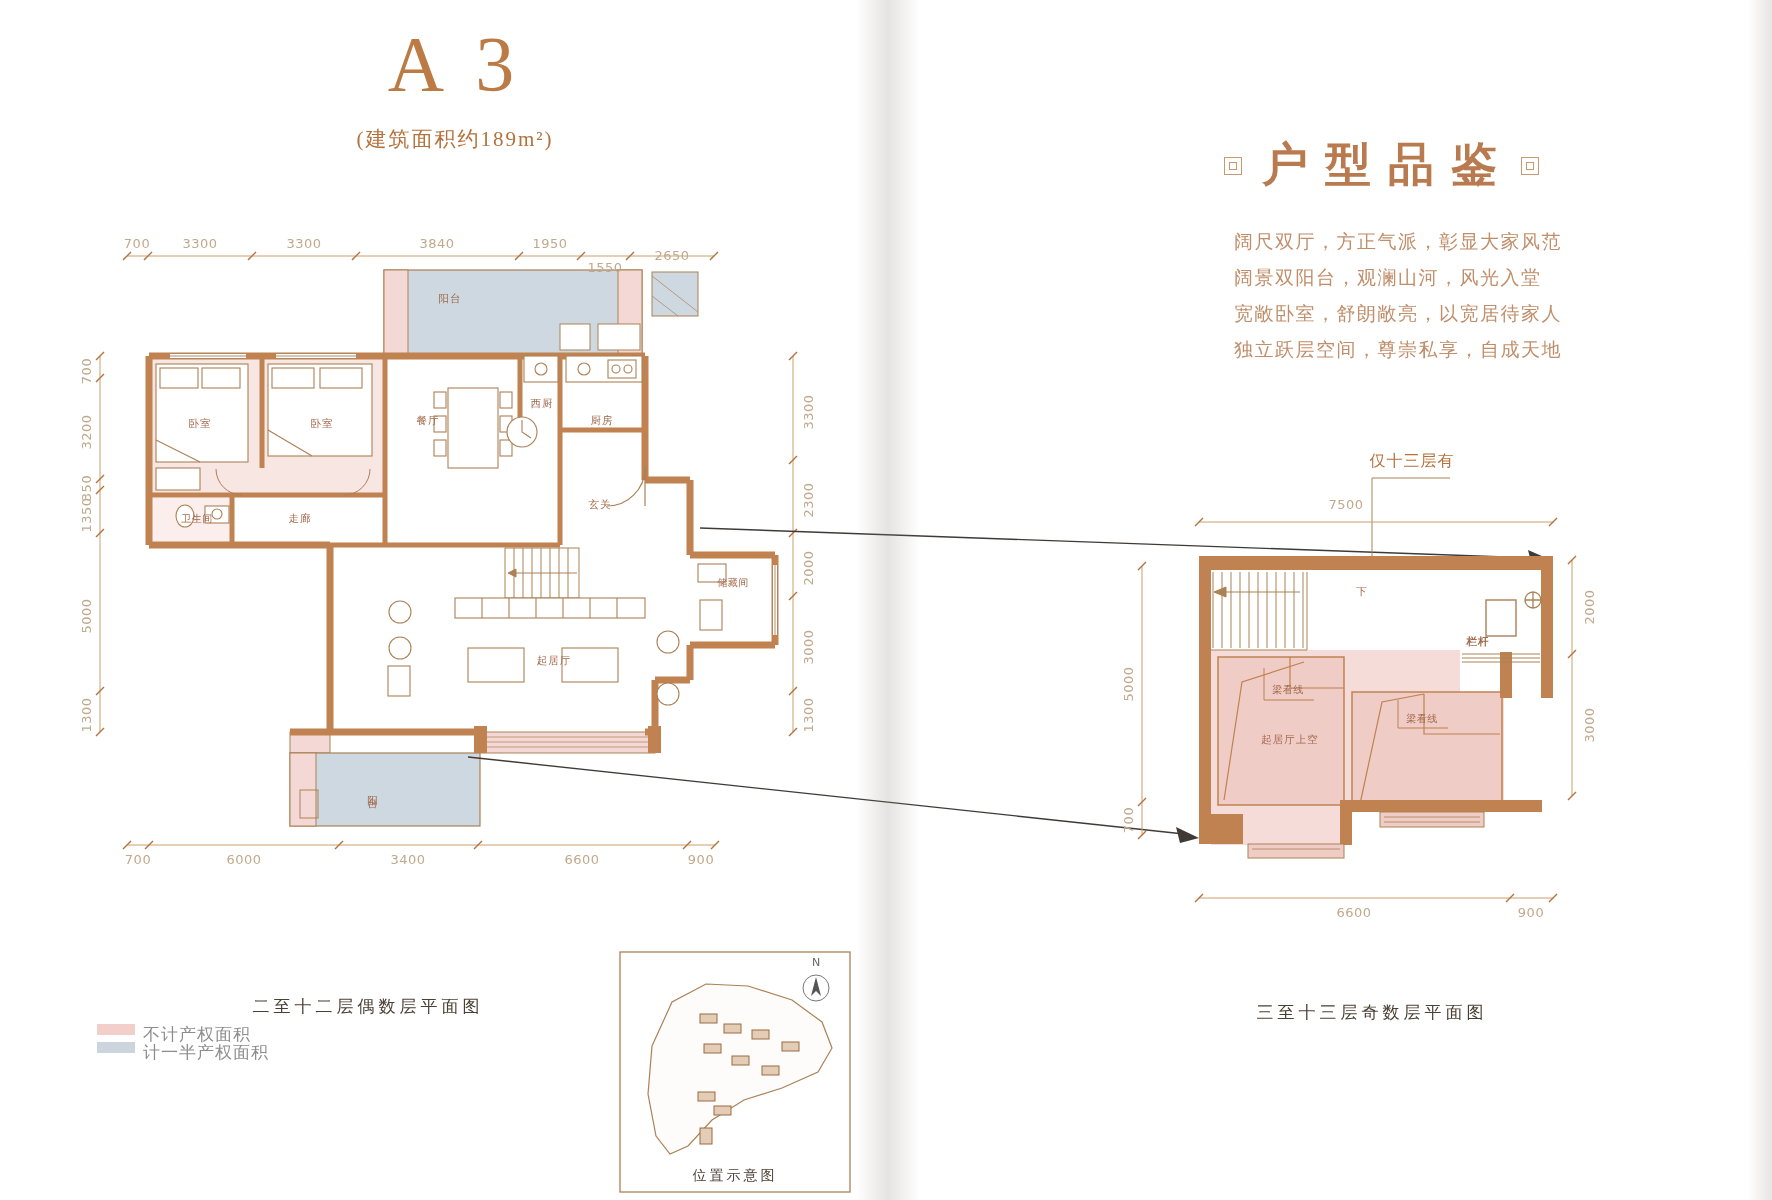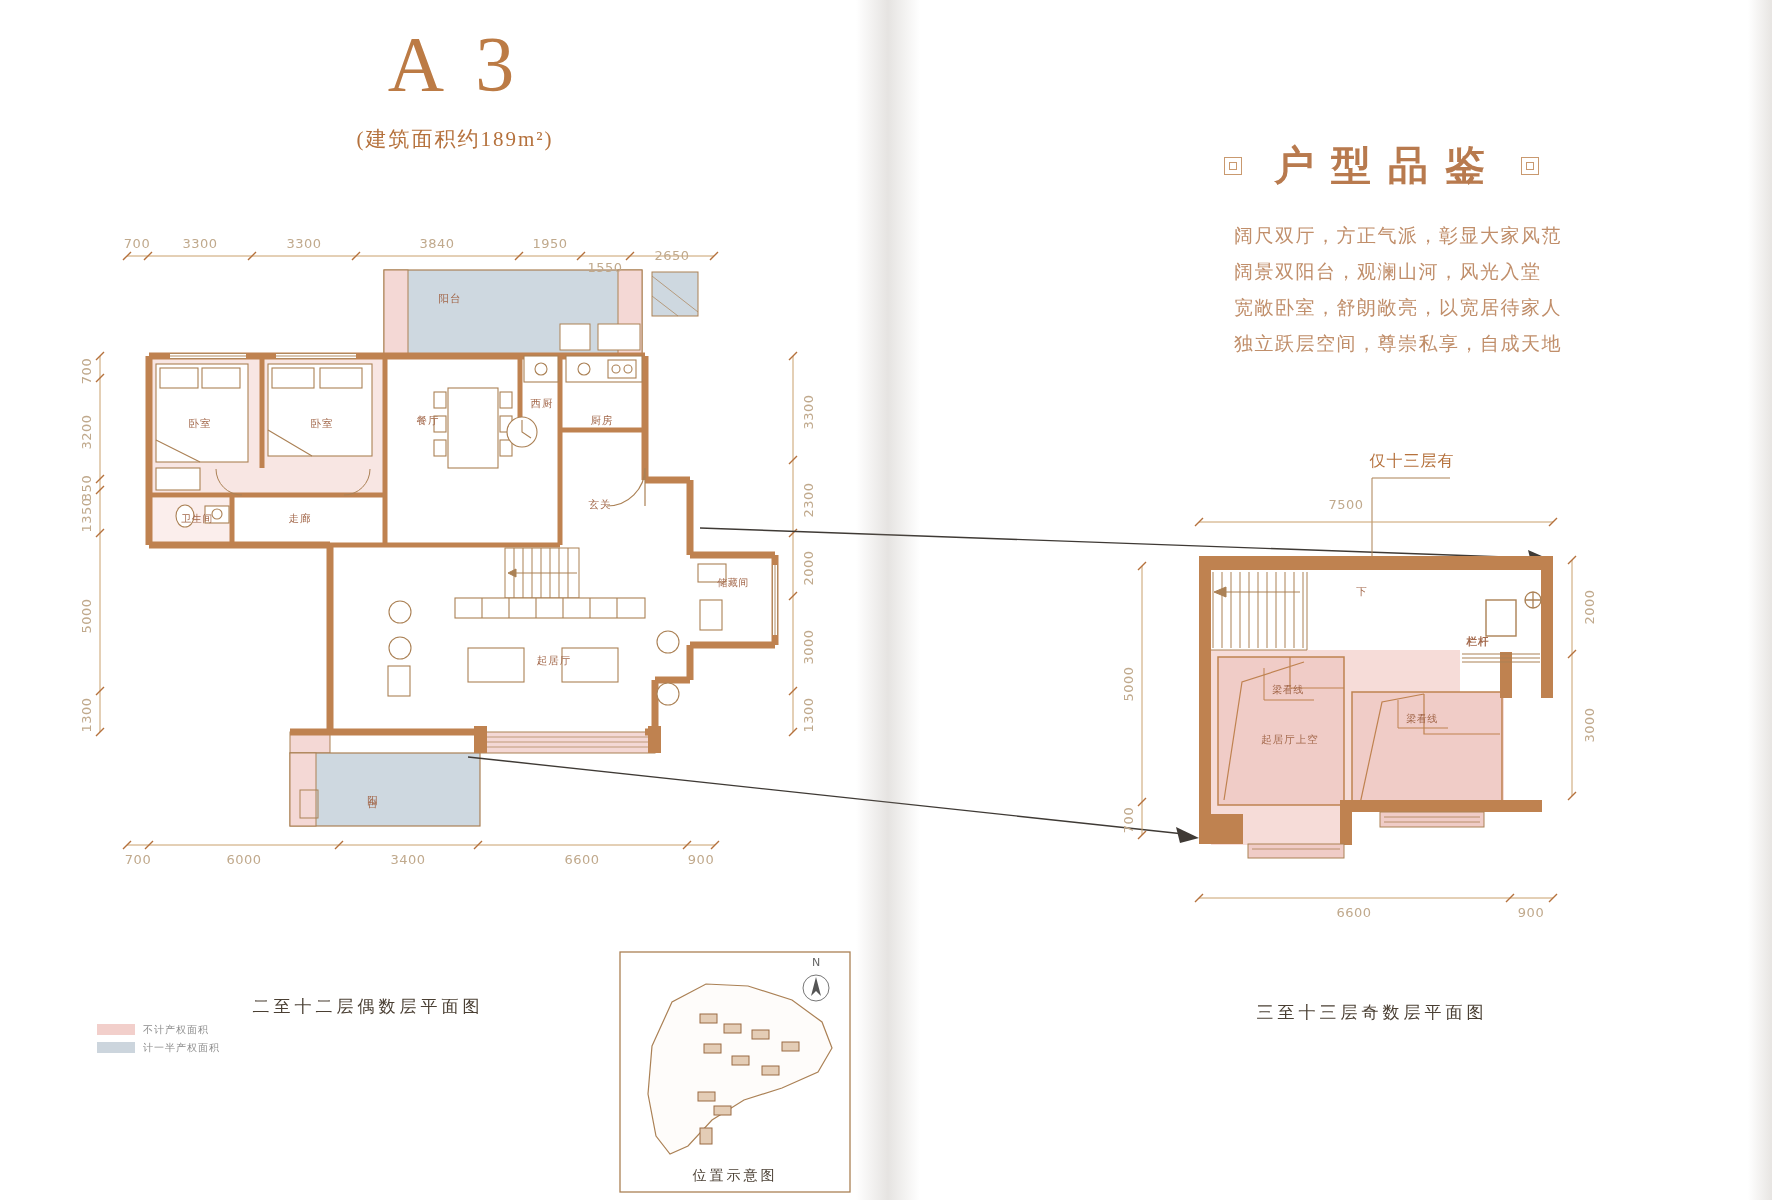--- a/index.html
+++ b/index.html
@@ -10,26 +10,26 @@
   .tl{position:absolute;white-space:nowrap;}
   .dim{font-family:"DejaVu Sans",sans-serif;font-size:13px;color:#c0a98c;letter-spacing:.5px;}
   .dimv{transform:translate(-50%,-50%) rotate(-90deg);}
   .room{font-size:10.5px;color:#a3684b;letter-spacing:1px;}
   .room-v{position:absolute;transform:translate(-50%,-50%);writing-mode:vertical-rl;
           font-size:10.5px;color:#a3684b;letter-spacing:2px;}
   .small{font-size:10px;color:#a3684b;letter-spacing:.5px;}
   .note{font-size:16px;color:#b5713c;letter-spacing:1px;}
   .title{font-size:78px;color:#bc7b45;letter-spacing:8px;}
   .subtitle{font-size:21px;color:#b5713c;letter-spacing:2px;}
-  .heading{font-size:40px;color:#b87a4e;letter-spacing:17px;font-weight:bold;}
+  .heading{font-size:46px;color:#b87a4e;letter-spacing:17px;font-weight:bold;}
   .para{position:absolute;font-size:19px;color:#c08e6a;line-height:36px;letter-spacing:1.5px;}
   .caption{font-size:17px;color:#4a3f33;letter-spacing:4px;}
   .maplabel{font-size:14px;color:#4a3f33;letter-spacing:3px;}
   .north{font-family:"DejaVu Sans",sans-serif;font-size:11px;color:#666;}
-  .legend-label{font-size:10px;color:#8d8d8d;letter-spacing:1px;}
+  .legend-label{font-size:17px;color:#8d8d8d;letter-spacing:1px;}
   .legend-swatch{position:absolute;width:38px;height:11px;}
   .sw-pink{background:#f2cfcb;}
   .sw-blue{background:#ccd5dd;}
   .spiral{position:absolute;width:16px;height:16px;border:1.5px solid #c9996f;
           transform:translate(-50%,-50%);display:flex;align-items:center;justify-content:center;}
   .spiral i{display:block;width:6px;height:6px;border:1.5px solid #c9996f;}
   .fold{position:absolute;left:856px;top:0;width:64px;height:1200px;pointer-events:none;
         background:linear-gradient(to right,rgba(255,255,255,0),rgba(140,130,120,.22) 50%,rgba(255,255,255,0));}
   .edge{position:absolute;left:1748px;top:0;width:24px;height:1200px;pointer-events:none;
         background:linear-gradient(to right,rgba(255,255,255,0),rgba(160,150,140,.25));}
@@ -235,21 +235,21 @@
 <div class="t subtitle" style="left:455px;top:139px;">(建筑面积约189m²)</div>
 
 <div class="spiral" style="left:1233px;top:166px;">
       <i></i>
     </div>
 <div class="t heading" style="left:1388px;top:165px;">户型品鉴</div>
 <div class="spiral" style="left:1530px;top:166px;">
       <i></i>
     </div>
 
-<div class="para" style="left:1234px;top:218px;">
+<div class="para" style="left:1234px;top:224px;">
   <div>阔尺双厅，方正气派，彰显大家风范</div>
   <div>阔景双阳台，观澜山河，风光入堂</div>
   <div>宽敞卧室，舒朗敞亮，以宽居待家人</div>
   <div>独立跃层空间，尊崇私享，自成天地</div>
 </div>
 
 <div class="t dim" style="left:137px;top:243px;">700</div>
 <div class="t dim" style="left:200px;top:243px;">3300</div>
 <div class="t dim" style="left:304px;top:243px;">3300</div>
 <div class="t dim" style="left:437px;top:243px;">3840</div>

